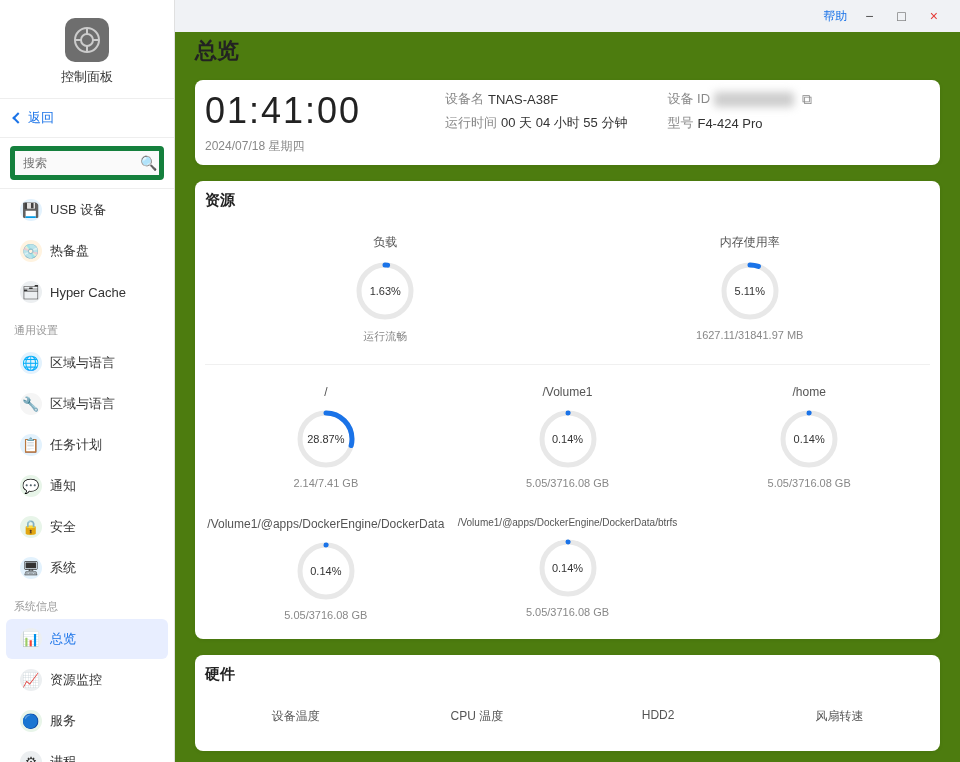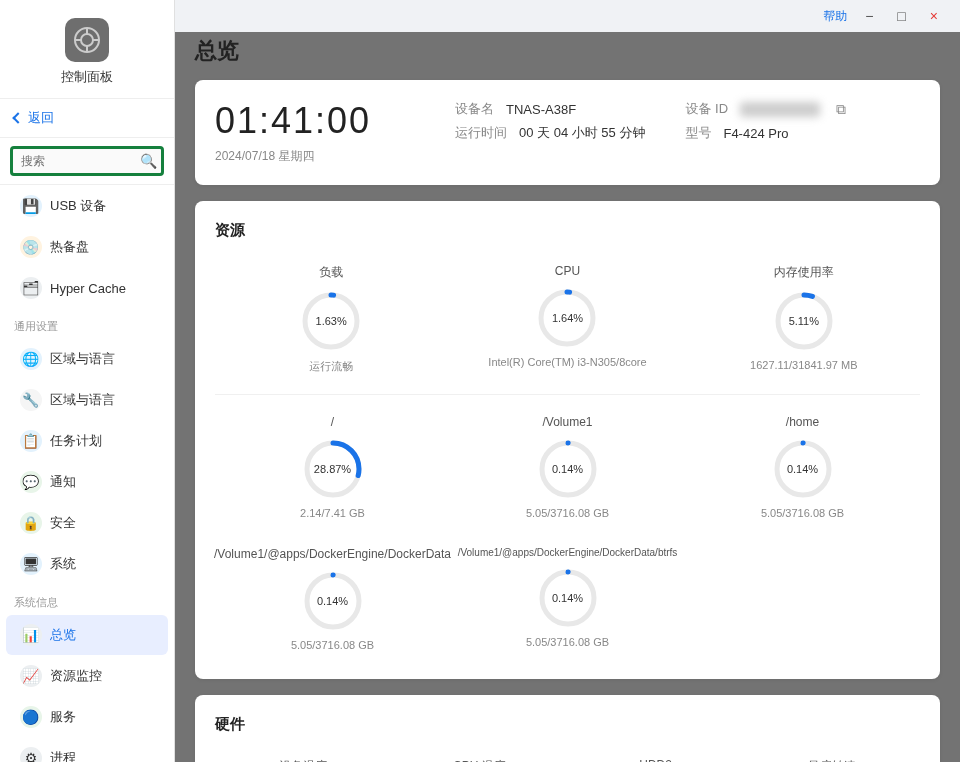--- a/index.html
+++ b/index.html
@@ -9,51 +9,51 @@
     .sidebar { width: 175px; min-width: 175px; background: #fff; display: flex; flex-direction: column; border-right: 1px solid #e0e0e0; height: 762px; overflow-y: auto; }
     .sidebar-header { display: flex; flex-direction: column; align-items: center; padding: 18px 17px 12px; border-bottom: 1px solid #eee; }
     .sidebar-logo { width: 44px; height: 44px; background: #6e6e6e; border-radius: 10px; display: flex; align-items: center; justify-content: center; margin-bottom: 6px; }
     .sidebar-logo svg { width: 28px; height: 28px; }
     .sidebar-title { font-size: 13px; color: #333; }
 
     .sidebar-back { display: flex; align-items: center; padding: 10px 14px; cursor: pointer; color: #1a73e8; font-size: 13px; border-bottom: 1px solid #eee; }
     .chevron-left { width: 8px; height: 8px; border-left: 2px solid #1a73e8; border-bottom: 2px solid #1a73e8; transform: rotate(45deg); margin-right: 6px; }
 
     .sidebar-search { padding: 8px 10px; border-bottom: 1px solid #eee; }
-    .sidebar-search input { width: 100%; border: 3px solid #15803d; border-radius: 4px; padding: 5px 28px 5px 8px; font-size: 12px; outline: none; background: #fafafa; }
+    .sidebar-search input { width: 100%; border: 5px solid #15803d; border-radius: 4px; padding: 5px 28px 5px 8px; font-size: 12px; outline: none; background: #fafafa; }
     .search-wrap { position: relative; }
     .search-icon-btn { position: absolute; right: 6px; top: 50%; transform: translateY(-50%); color: #888; font-size: 14px; cursor: pointer; }
 
     .sidebar-section-label { font-size: 11px; color: #999; padding: 10px 14px 4px; }
 
     .sidebar-item { display: flex; align-items: center; padding: 9px 14px; cursor: pointer; border-radius: 6px; margin: 1px 6px; }
     .sidebar-item.active { background: #e8eeff; }
     .sidebar-item-icon { width: 22px; height: 22px; border-radius: 50%; display: flex; align-items: center; justify-content: center; margin-right: 8px; font-size: 14px; flex-shrink: 0; }
     .sidebar-item-label { font-size: 13px; color: #333; }
     .sidebar-item.active .sidebar-item-label { color: #1a73e8; font-weight: 500; }
 
     
-    .main { flex: 1; display: flex; flex-direction: column; height: 762px; overflow: hidden; background: #737373; }
+    .main { flex: 1; display: flex; flex-direction: column; height: 762px; overflow: hidden; background: #4d7c0f; }
 
     
     .topbar { display: flex; justify-content: flex-end; align-items: center; padding: 6px 16px; background: #f0f2f5; gap: 12px; }
     .topbar-link { color: #1a73e8; font-size: 12px; cursor: pointer; text-decoration: none; }
     .topbar-btn { background: none; border: none; cursor: pointer; color: #555; font-size: 14px; padding: 2px 6px; }
 
     .main-content { flex: 1; overflow-y: auto; padding: 0 20px 20px; }
     .page-title { font-size: 22px; font-weight: 600; color: #222; margin-bottom: 14px; margin-top: 4px; }
 
     
-    .card { background: #fff; border-radius: 8px; padding: 20px; margin-bottom: 16px; box-shadow: 0 1px 4px rgba(0,0,0,0.07); }
+    .card { background: #fff; border-radius: 8px; padding: 10px; margin-bottom: 16px; box-shadow: 0 1px 4px rgba(0,0,0,0.07); }
     .card-top { display: flex; gap: 40px; align-items: flex-start; }
     .time-section { min-width: 200px; }
     .time-display { font-size: 36px; font-weight: 300; color: #222; letter-spacing: 2px; }
     .date-display { font-size: 12px; color: #888; margin-top: 6px; }
     .info-grid { display: grid; grid-template-columns: 1fr 1fr; gap: 6px 40px; align-items: center; }
-    .info-row { display: flex; align-items: center; gap: 12px; }
+    .info-row { display: flex; align-items: center; gap: 4px; }
     .info-label { color: #888; font-size: 13px; white-space: nowrap; }
     .info-value { color: #333; font-size: 13px; }
     .copy-icon { color: #888; cursor: pointer; font-size: 14px; margin-left: 4px; }
 
     
     .section-title { font-size: 15px; font-weight: 600; color: #222; margin-bottom: 16px; }
 
     .gauges-row { display: flex; gap: 4px; flex-wrap: wrap; }
     .gauge-item { flex: 1; display: flex; flex-direction: column; align-items: center; min-width: 120px; padding: 8px 4px; }
     .gauge-label { font-size: 12px; color: #555; margin-bottom: 8px; }
@@ -232,31 +232,20 @@
           <div class="gauge-circle">
             <svg width="64" height="64" viewBox="0 0 64 64">
               <circle cx="32" cy="32" r="26" fill="none" stroke="#e8e8e8" stroke-width="5"></circle>
               <circle cx="32" cy="32" r="26" fill="none" stroke="#1a73e8" stroke-width="5" stroke-dasharray="163.4" stroke-dashoffset="160.7" stroke-linecap="round"></circle>
             </svg>
             <div class="gauge-text">1.63%</div>
           </div>
           <span class="gauge-sub">运行流畅</span>
         </div>
 
-        <div class="gauge-item">
-          <span class="gauge-label">CPU</span>
-          <div class="gauge-circle">
-            <svg width="64" height="64" viewBox="0 0 64 64">
-              <circle cx="32" cy="32" r="26" fill="none" stroke="#e8e8e8" stroke-width="5"></circle>
-              <circle cx="32" cy="32" r="26" fill="none" stroke="#1a73e8" stroke-width="5" stroke-dasharray="163.4" stroke-dashoffset="160.7" stroke-linecap="round"></circle>
-            </svg>
-            <div class="gauge-text">1.64%</div>
-          </div>
-          <span class="gauge-sub">Intel(R) Core(TM) i3-N305/8core</span>
-        </div>
 
         <div class="gauge-item">
           <span class="gauge-label">内存使用率</span>
           <div class="gauge-circle">
             <svg width="64" height="64" viewBox="0 0 64 64">
               <circle cx="32" cy="32" r="26" fill="none" stroke="#e8e8e8" stroke-width="5"></circle>
               <circle cx="32" cy="32" r="26" fill="none" stroke="#1a73e8" stroke-width="5" stroke-dasharray="163.4" stroke-dashoffset="154.8" stroke-linecap="round"></circle>
             </svg>
             <div class="gauge-text">5.11%</div>
           </div>

